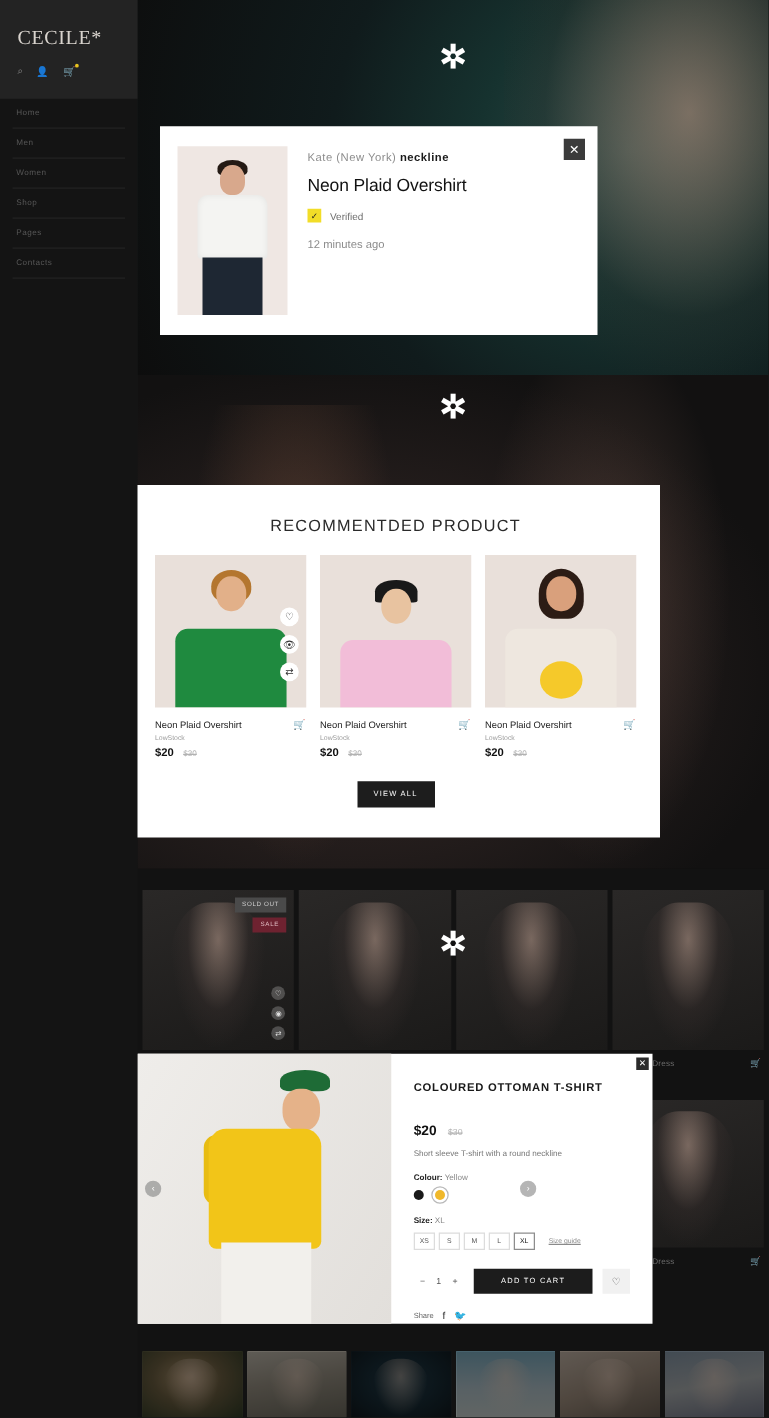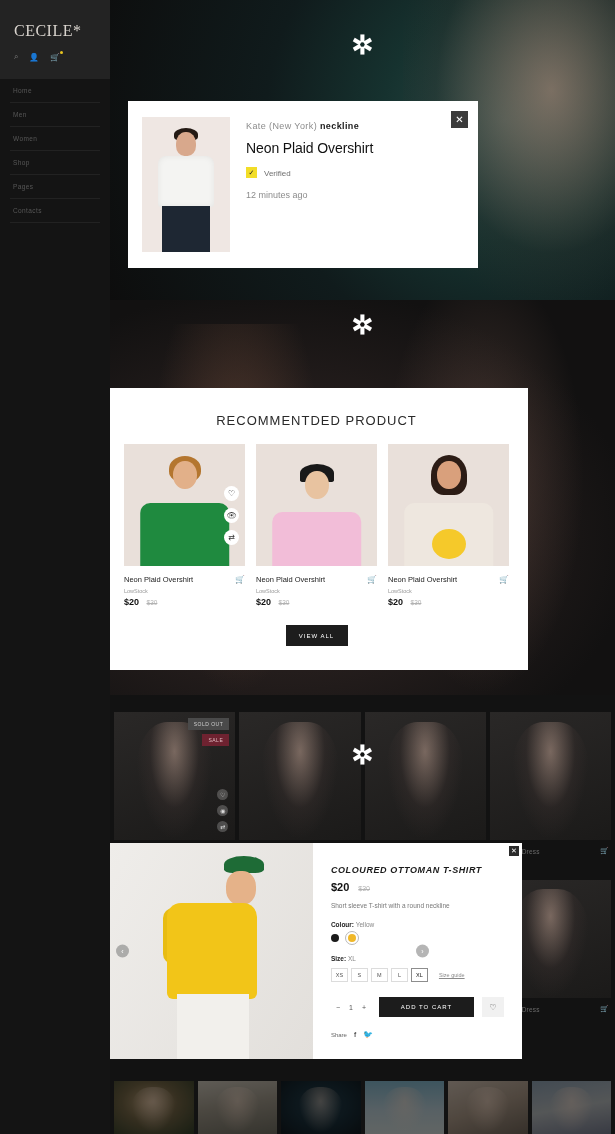--- a/index.html
+++ b/index.html
@@ -154,21 +154,21 @@
         border-radius:14px 14px 6px 6px; }
   .qv-left .sleeve { position:absolute; left:26%; top:30%; width:26px; height:26%; background:#e8bc12; border-radius:10px; }
   .qv-left .pants { position:absolute; left:33%; top:70%; width:72px; height:30%; background:#f2f0ec; }
   .qv-arrow { position:absolute; top:50%; transform:translateY(-50%); width:13px; height:13px; border-radius:50%;
         background:rgba(120,120,120,.55); color:#fff; font-size:7px; display:flex; align-items:center;
         justify-content:center; }
   .qv-prev { left:6px; } .qv-next { right:-199px; }
   .qv-right { flex:1; padding:22px 18px 0; position:relative; }
   .qv-close { position:absolute; right:3px; top:3px; width:10px; height:10px; background:#2b2b2b; color:#fff;
         font-size:7px; display:flex; align-items:center; justify-content:center; }
-  .qv-title { font-size:9px; font-weight:700; letter-spacing:.6px; color:#1a1a1a; margin-bottom:6px;font-style:italic; }
+  .qv-title { font-size:9px; font-weight:700; letter-spacing:.6px; color:#1a1a1a; margin-bottom:24px; }
   .qv-price { font-size:11px; font-weight:700; color:#111; margin-bottom:9px; }
   .qv-price s { font-size:7px; font-weight:400; color:#b3b3b3; margin-left:6px; }
   .qv-desc { font-size:6.5px; color:#777; margin-bottom:12px; }
   .qv-label { font-size:6.5px; color:#222; margin-bottom:6px; }
   .qv-label b { font-weight:700; }
   .qv-label span { color:#888; font-weight:400; }
   .swatches { display:flex; gap:9px; margin-bottom:13px; }
   .sw { width:8px; height:8px; border-radius:50%; }
   .sw.on { outline:1px solid #b9b9b9; outline-offset:2px; }
   .sizes { display:flex; gap:3px; align-items:center; margin-bottom:15px; }

